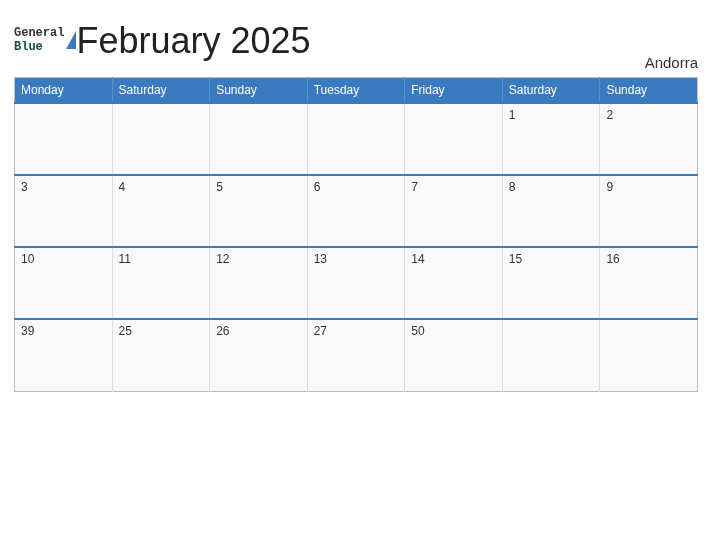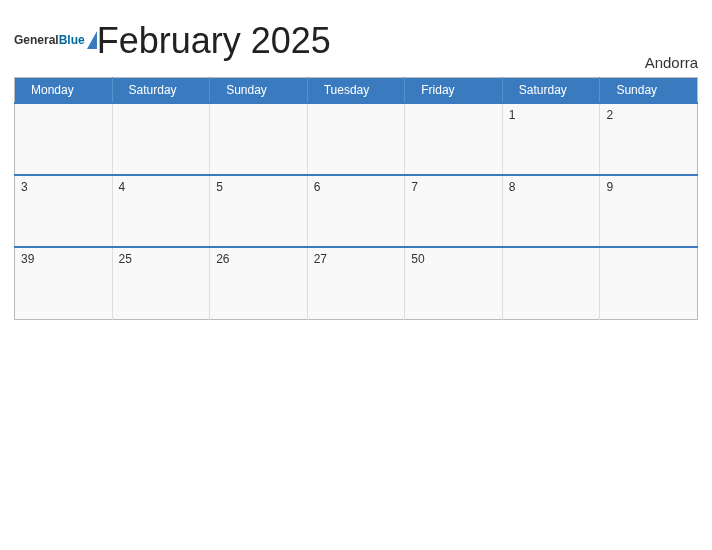--- a/index.html
+++ b/index.html
@@ -25,31 +25,32 @@
     .logo {
       display: flex;
       align-items: center;
       font-size: 13px;
       font-weight: bold;
       color: #333;
       line-height: 1.1;
     }
     .logo-text {
       display: flex;
-      flex-direction: row;
+      flex-direction: column;
+      font-family: Liberation Mono, monospace;
     }
     .logo-general {
       font-size: 12px;
       font-weight: bold;
       color: #333;
     }
     .logo-blue {
       font-size: 12px;
       font-weight: bold;
-      color: #0369a1;
+      color: #14532d;
     }
     .logo-triangle {
       width: 0;
       height: 0;
       border-left: 10px solid transparent;
       border-bottom: 18px solid #3a7abf;
       margin-left: 2px;
       margin-bottom: 2px;
     }
     .month-title {
@@ -69,21 +70,21 @@
     .calendar {
       width: 100%;
       border-collapse: collapse;
       border: 1px solid #bbb;
     }
     .calendar thead tr th {
       background: #3a7abf;
       color: #fff;
       font-size: 12px;
       font-weight: normal;
-      padding: 5px 16px;
+      padding: 5px 6px;
       text-align: left;
       border-right: 1px solid #5592cc;
     }
     .calendar thead tr th:last-child {
       border-right: none;
     }
     .calendar tbody tr {
       height: 72px;
       border-top: 2px solid #3a7abf;
     }
@@ -151,20 +152,29 @@
         <tr>
           <td><span class="day-num">3</span></td>
           <td><span class="day-num">4</span></td>
           <td><span class="day-num">5</span></td>
           <td><span class="day-num">6</span></td>
           <td><span class="day-num">7</span></td>
           <td><span class="day-num">8</span></td>
           <td><span class="day-num">9</span></td>
         </tr>
         <tr>
+          <td><span class="day-num">10</span></td>
+          <td><span class="day-num">11</span></td>
+          <td><span class="day-num">12</span></td>
+          <td><span class="day-num">13</span></td>
+          <td><span class="day-num">14</span></td>
+          <td><span class="day-num">15</span></td>
+          <td><span class="day-num">16</span></td>
+        </tr>
+        <tr>
           <td><span class="day-num">39</span></td>
           <td><span class="day-num">25</span></td>
           <td><span class="day-num">26</span></td>
           <td><span class="day-num">27</span></td>
           <td><span class="day-num">50</span></td>
           <td class="empty"></td>
           <td class="empty"></td>
         </tr>
       </tbody>
   </table>

